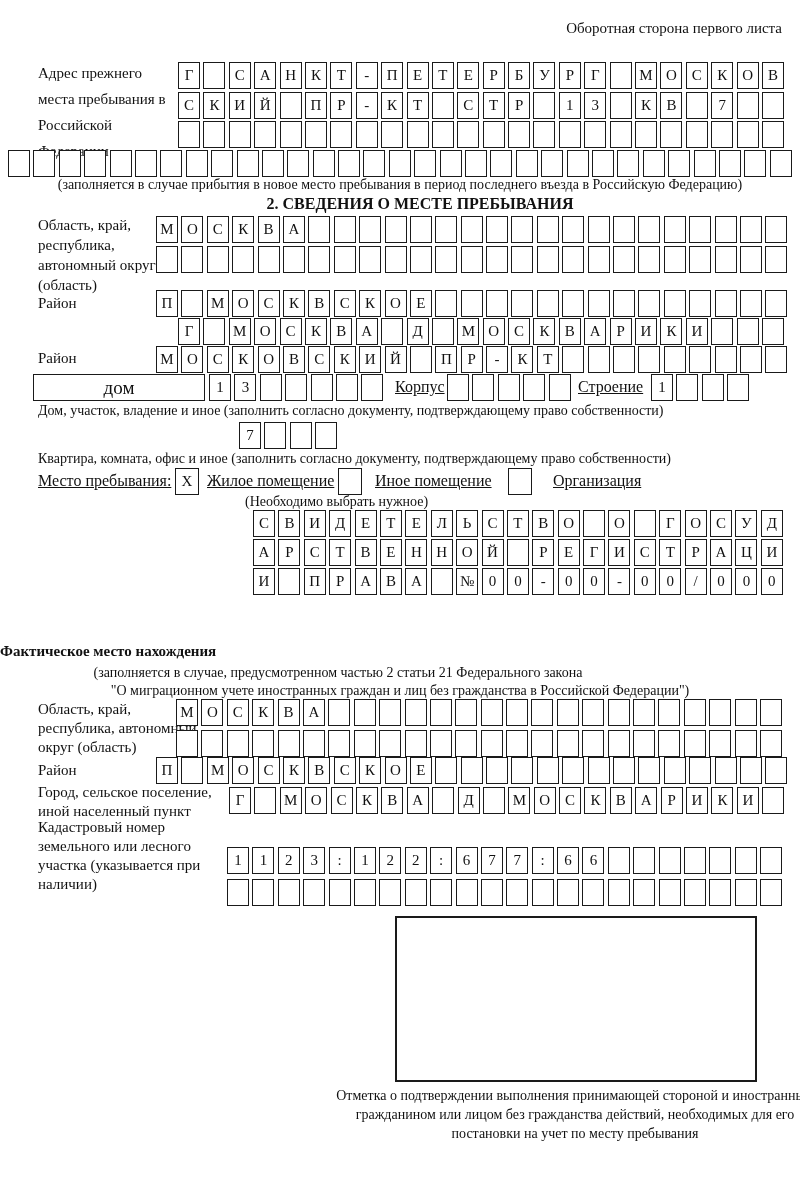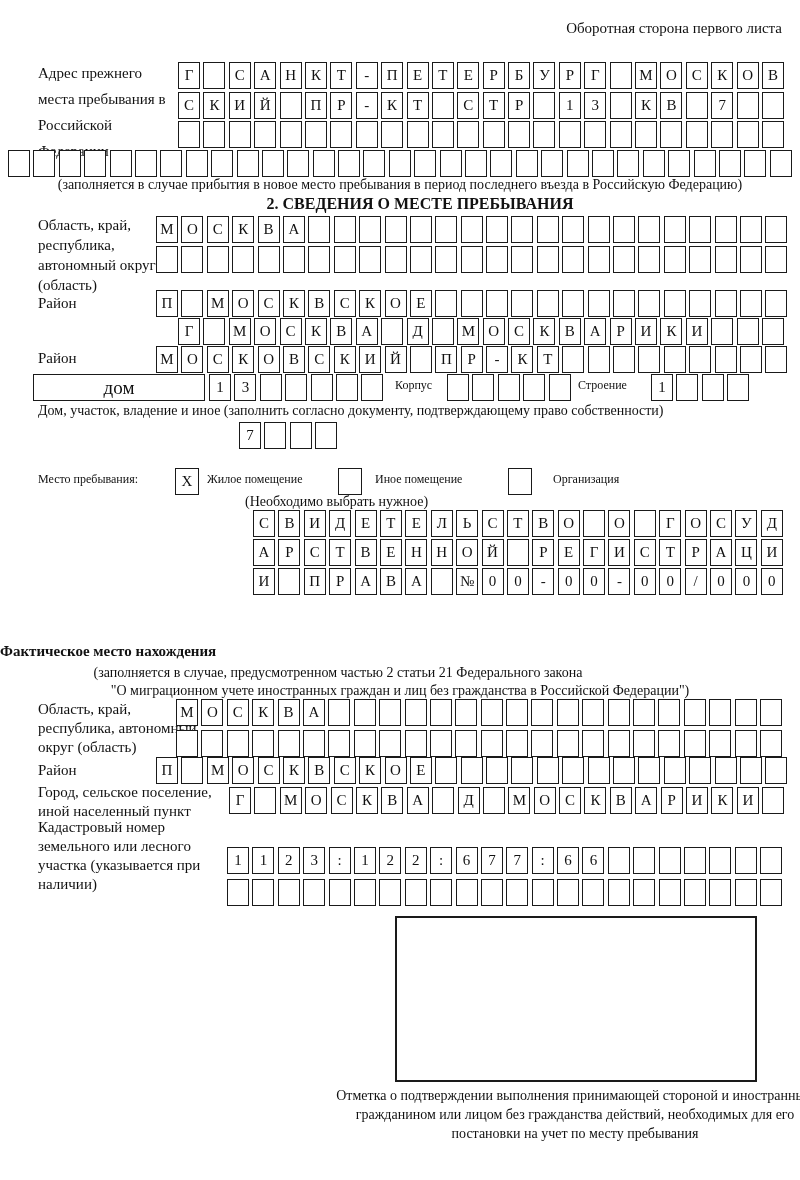--- a/index.html
+++ b/index.html
@@ -12,21 +12,21 @@
   .title{position:absolute;left:0;width:100%;text-align:center;font-weight:bold;font-size:16px;}
   .subtitle{position:absolute;left:0;width:100%;text-align:left;font-weight:bold;font-size:15px;}
   .cellrow{position:absolute;display:flex;}
   .cell{box-sizing:border-box;flex:none;width:22px;height:27px;border:1.6px solid #1a1a1a;
         margin-right:3.4px;display:flex;align-items:center;justify-content:center;
         font-size:15px;background:#fff;}
   .bigbox{position:absolute;box-sizing:border-box;height:27px;border:1.6px solid #1a1a1a;
         display:flex;align-items:center;justify-content:center;font-size:19px;}
   .chk{position:absolute;box-sizing:border-box;width:24px;height:27px;border:1.6px solid #1a1a1a;
         display:flex;align-items:center;justify-content:center;font-size:15px;}
-  .inline-lbl{position:absolute;font-size:12px;}
+  .inline-lbl{position:absolute;font-size:16px;text-decoration:underline;}
   .stampbox{position:absolute;left:395px;top:916px;width:358px;height:162px;border:2px solid #1a1a1a;}
 </style>
 </head>
 <body>
 
 <div class="page">
 
   <div class="hdr">Оборотная сторона первого листа</div>
 
   <div class="lbl" style="left:38px;top:60px;width:140px;line-height:26px">Адрес прежнего места пребывания в Российской Федерации</div>
@@ -312,20 +312,21 @@
       <div class="cell"></div>
     </div>
   <div class="cap" style="left:38px;top:403px">Дом, участок, владение и иное (заполнить согласно документу, подтверждающему право собственности)</div>
 
   <div class="cellrow" style="left:239px;top:422px">
       <div class="cell">7</div>
       <div class="cell"></div>
       <div class="cell"></div>
       <div class="cell"></div>
     </div>
+  <div class="cap" style="left:38px;top:451px">Квартира, комната, офис и иное (заполнить согласно документу, подтверждающему право собственности)</div>
 
   <div class="inline-lbl" style="left:38px;top:472px">Место пребывания:</div>
   <div class="chk" style="left:175px;top:468px">X</div>
   <div class="inline-lbl" style="left:207px;top:472px">Жилое помещение</div>
   <div class="chk" style="left:338px;top:468px"></div>
   <div class="inline-lbl" style="left:375px;top:472px">Иное помещение</div>
   <div class="chk" style="left:508px;top:468px"></div>
   <div class="inline-lbl" style="left:553px;top:472px">Организация</div>
   <div class="cap" style="left:245px;top:494px">(Необходимо выбрать нужное)</div>
 

